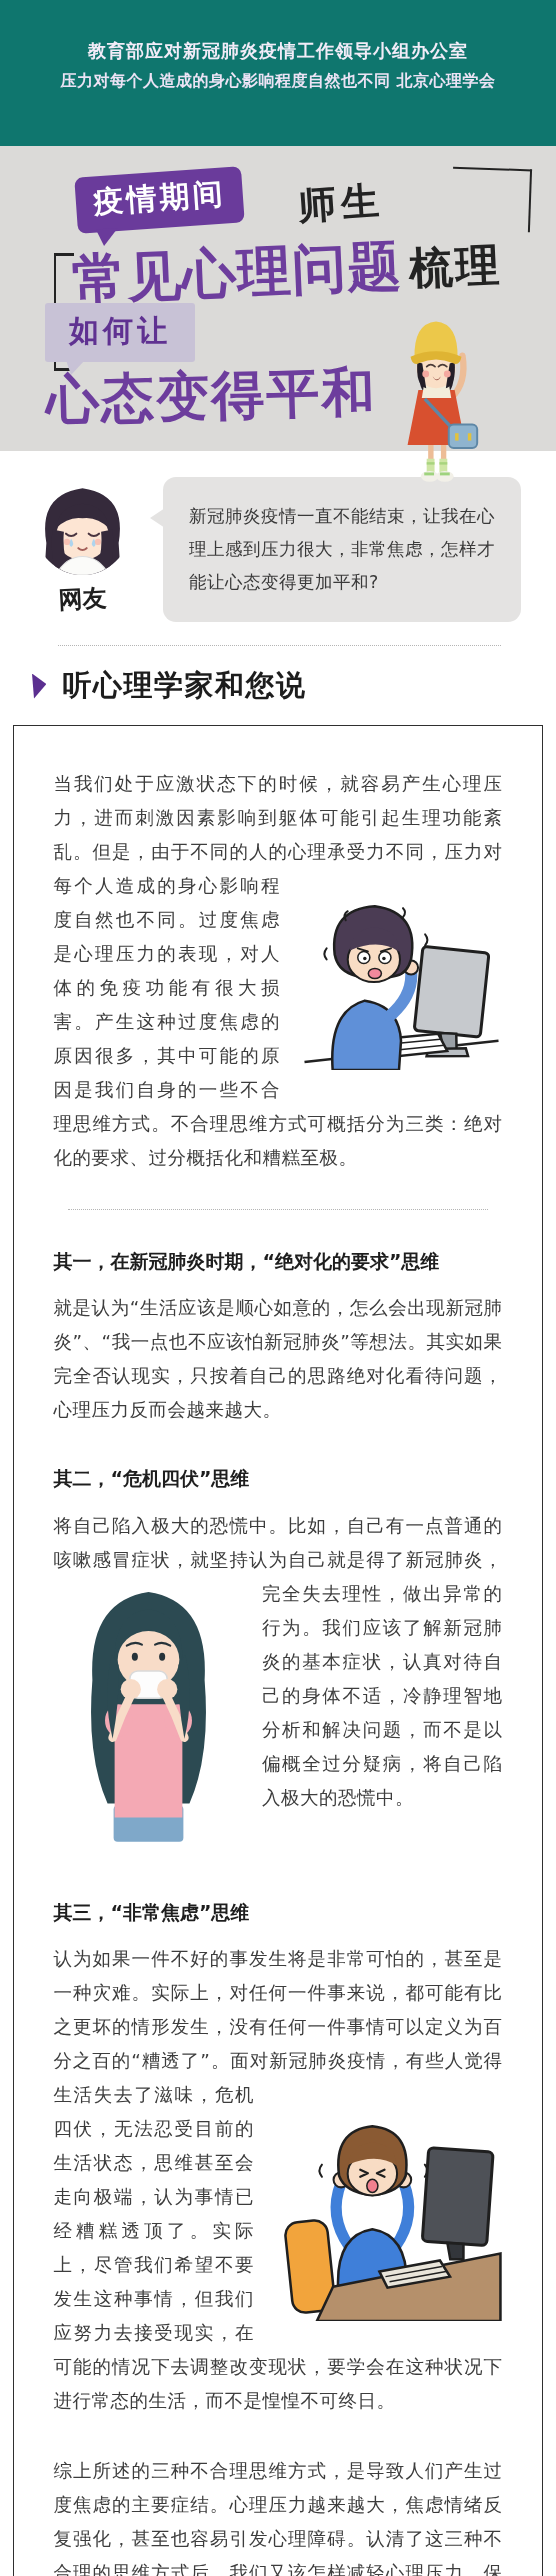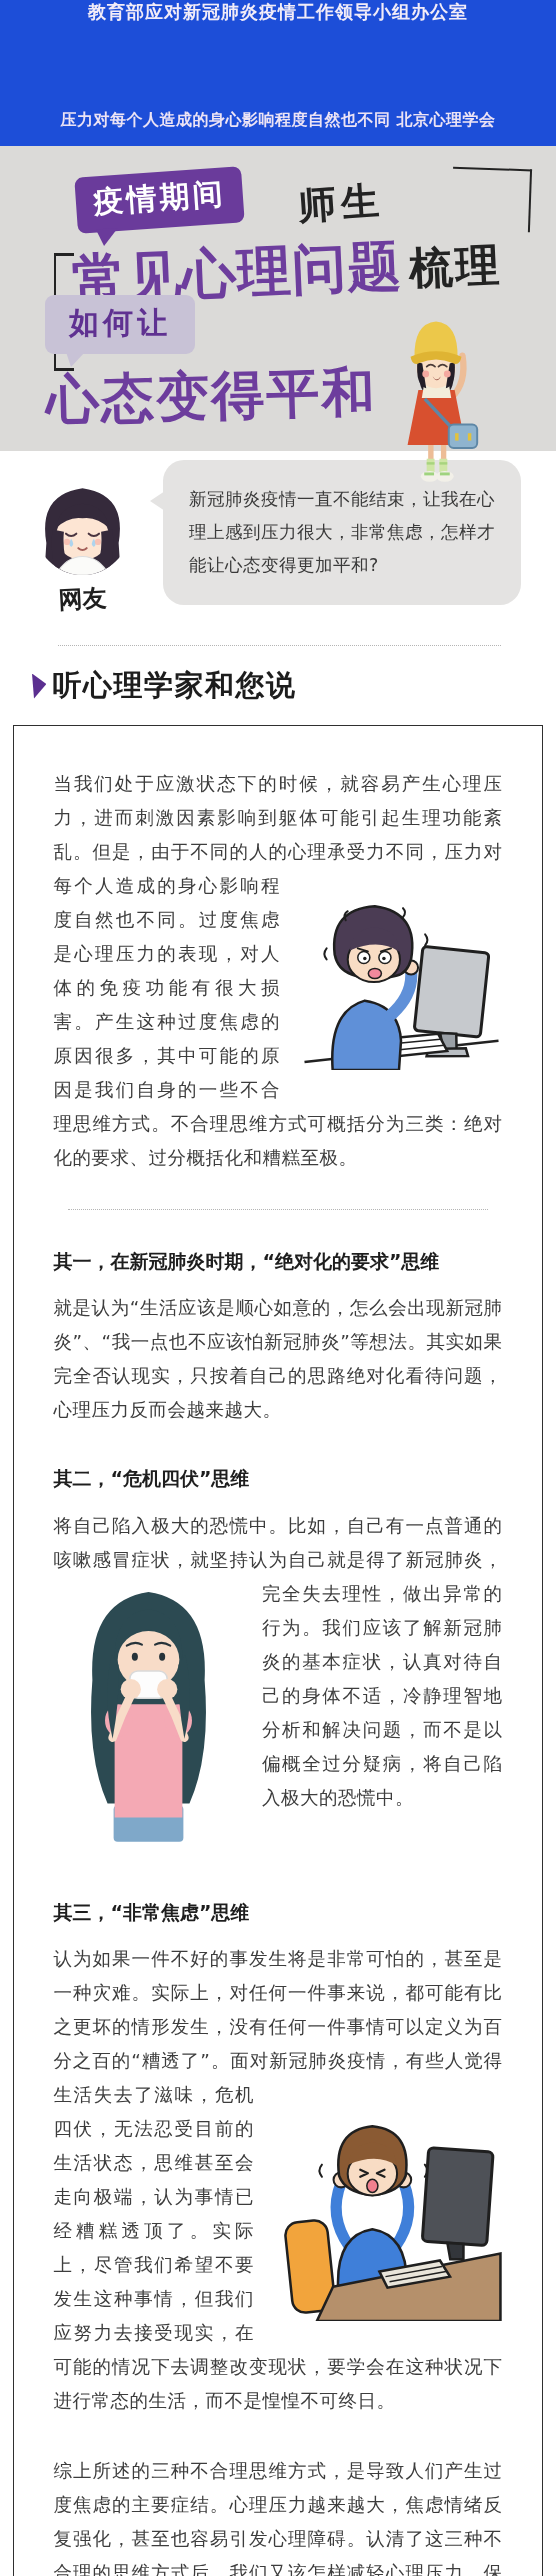--- a/index.html
+++ b/index.html
@@ -1,21 +1,21 @@
 <!DOCTYPE html>
 <html style="font-size:8.2px"><head>
 <meta charset="utf-8">
 <style>
   html,body{margin:0;padding:0;background:#ffffff;}
   .poster{position:relative;width:556px;min-height:3038px;margin:0 auto;background:#ffffff;
           font-family:"DejaVu Sans",sans-serif;overflow:hidden;}
 
   
-  .masthead{height:146px;background:#1d4ed8;display:flex;flex-direction:column;
-            justify-content:space-between;align-items:center;padding-bottom:15.5px;box-sizing:border-box;gap:8.2px;}
+  .masthead{height:146px;background:#0f766e;display:flex;flex-direction:column;
+            justify-content:center;align-items:center;padding-bottom:15.5px;box-sizing:border-box;gap:8.2px;}
   .masthead .l1{color:#f2ecf8;font-size:18px;font-weight:bold;letter-spacing:1px;}
   .masthead .l2{color:#ecE3f5;font-size:16px;font-weight:bold;letter-spacing:0.5px;}
 
   
   .hero{position:relative;height:305px;background:#dbdad8;}
   .badge{position:absolute;left:76px;top:26px;background:#6a3b9b;color:#fff;
          font-size:30px;font-weight:bold;letter-spacing:3.1px;padding:6.2px 17.5px 9.3px;border-radius:8.2px;
          transform:rotate(-4deg);}
   .badge::after{content:"";position:absolute;left:17.5px;bottom:-13.4px;width:0;height:0;
          border-left:7.2px solid transparent;border-right:15.5px solid transparent;border-top:17.5px solid #6a3b9b;}
@@ -23,40 +23,40 @@
          letter-spacing:5.2px;transform:rotate(-4deg);}
   .bracket-right{position:absolute;left:452px;top:21.6px;width:77px;height:61px;
          border-top:2.6px solid #232323;border-right:2.6px solid #232323;transform:rotate(2deg);}
   .bracket-left{position:absolute;left:54px;top:107px;width:21.6px;height:118px;
          border-left:2.6px solid #232323;}
   .bracket-left::before,.bracket-left::after{content:"";position:absolute;left:0;width:17.5px;height:2.6px;background:#232323;}
   .bracket-left::before{top:0;} .bracket-left::after{bottom:0;}
   .title-row2{position:absolute;left:72px;top:89px;transform:rotate(-2.5deg);white-space:nowrap;}
   .title-main{font-size:54px;font-weight:bold;color:#6d3d9d;letter-spacing:1px;}
   .title-suffix{font-size:44px;font-weight:bold;color:#232323;margin-left:7.2px;letter-spacing:2.1px;}
-  .how-bubble{position:absolute;left:45px;top:149px;background:#c8c2d6;color:#5f3191;
-         font-size:30px;font-weight:bold;letter-spacing:4.1px;padding:8.2px 24px 10.3px;border-radius:9px;}
+  .how-bubble{position:absolute;left:45px;top:157px;background:#c8c2d6;color:#5f3191;
+         font-size:30px;font-weight:bold;letter-spacing:4.1px;padding:8.2px 24px 10.3px;border-radius:3px;}
   .how-bubble::after{content:"";position:absolute;left:20.6px;bottom:-12.4px;width:0;height:0;
          border-left:5.2px solid transparent;border-right:14.4px solid transparent;border-top:15.5px solid #c8c2d6;}
   .title-bottom{position:absolute;left:46px;top:215px;font-size:53px;font-weight:bold;color:#6d3d9d;
          letter-spacing:2.1px;transform:rotate(-1.5deg);white-space:nowrap;}
   .girl-ill{position:absolute;left:372px;top:148px;width:129px;height:201px;z-index:3;}
 
   
   .question{position:relative;height:274px;background:#ffffff;}
   .avatar{position:absolute;left:35px;top:29px;width:95px;height:95px;border-radius:50%;overflow:hidden;}
   .asker{position:absolute;left:30px;top:132px;width:105px;text-align:center;
          font-size:24px;font-weight:bold;color:#1f1f1f;transform:rotate(-3deg);}
-  .q-bubble{position:absolute;left:163px;top:9px;width:358px;box-sizing:border-box;background:#e4e3e2;
-         border-radius:21px;padding:23px 26px;font-size:17.5px;line-height:33px;color:#3a3a3a;letter-spacing:0.5px;}
+  .q-bubble{position:absolute;left:163px;top:26px;width:358px;box-sizing:border-box;background:#e4e3e2;
+         border-radius:13px;padding:23px 26px;font-size:17.5px;line-height:33px;color:#3a3a3a;letter-spacing:0.5px;}
   .q-bubble::before{content:"";position:absolute;left:-13.4px;top:31px;width:0;height:0;
          border-top:10.3px solid transparent;border-bottom:10.3px solid transparent;border-right:15.5px solid #e4e3e2;}
   .dotted{border:none;border-top:1.5px dotted #b5b5b5;margin:0;}
   .q-divider{position:absolute;left:58px;top:194px;width:443px;}
-  .sec-head{position:absolute;left:32px;top:215px;display:flex;align-items:center;gap:6px;}
+  .sec-head{position:absolute;left:32px;top:215px;display:flex;align-items:center;gap:16px;}
   .tri-icon{width:14.4px;height:25px;background:#5b2f90;clip-path:polygon(0 0,100% 42%,14% 100%);}
   .sec-head .txt{font-size:29px;font-weight:bold;color:#1d1d1d;letter-spacing:1.5px;}
 
   
   .article{margin:0 13.4px;border:1.5px solid #2f2f2f;background:#fff;
            padding:41px 39px 43px;box-sizing:border-box;}
   .article p{font-size:18.5px;line-height:34px;color:#3d3d3d;margin:0;text-align:justify;letter-spacing:0.5px;}
   .article .h{font-size:19px;line-height:31px;font-weight:bold;color:#1e1e1e;margin:36px 0 14.4px;}
   .box-divider{margin:34px 14.4px 10.3px;}
   .p-gap{margin-top:36px !important;}

